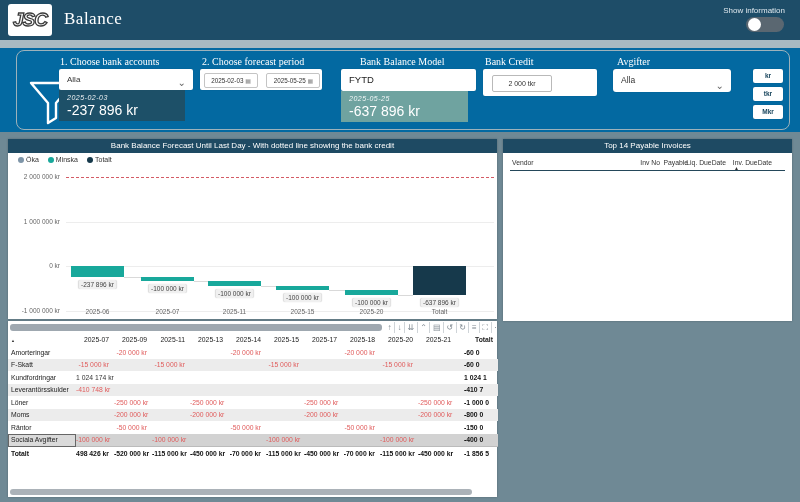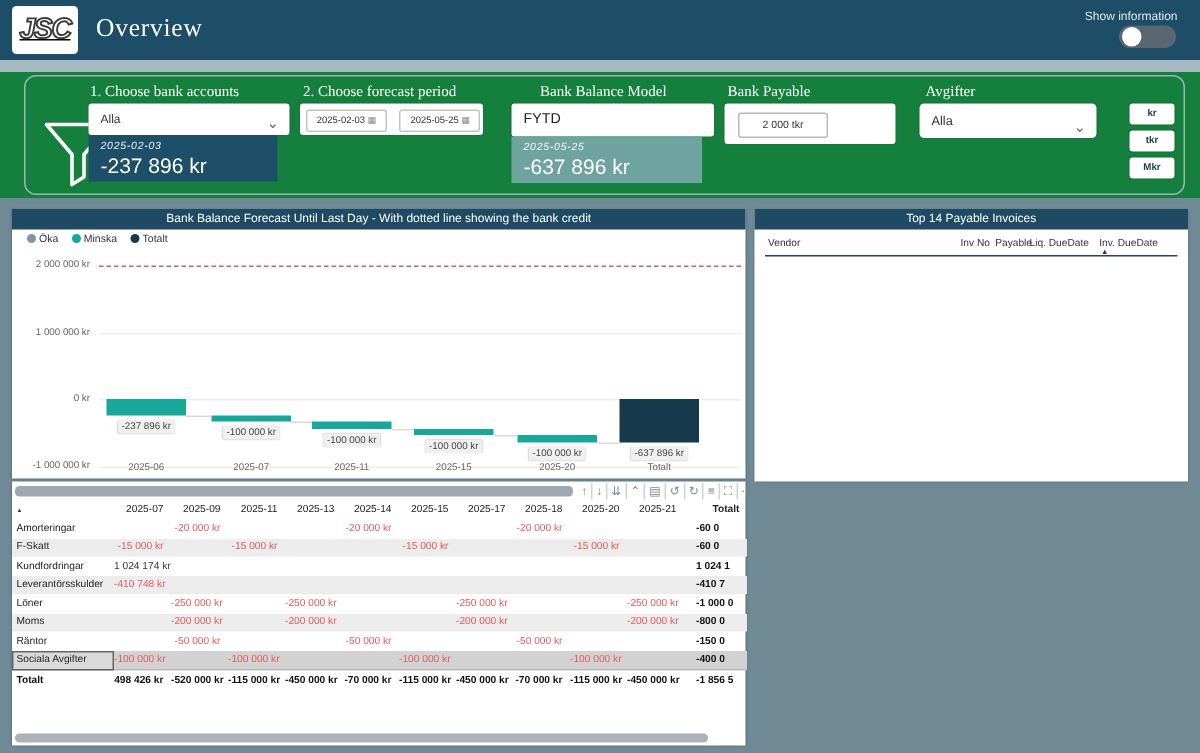--- a/index.html
+++ b/index.html
@@ -2,31 +2,31 @@
 <html><head>
 <meta charset="utf-8">
 <style>
   html,body{margin:0;padding:0;background:#6F8995;}
   #app{position:relative;width:800px;height:502px;overflow:hidden;background:#6F8995;
        font-family:"Liberation Sans",sans-serif;-webkit-font-smoothing:antialiased;}
   .abs{position:absolute;}
   
   #header{left:0;top:0;width:800px;height:40px;background:#1E4D68;}
   #logo{left:8px;top:4px;width:44px;height:32px;background:#fff;border-radius:3px;
-        display:flex;align-items:center;justify-content:center;text-decoration:underline;}
+        display:flex;align-items:center;justify-content:center;}
   #logo span{font-weight:700;font-size:19px;font-style:italic;color:#fff;
         -webkit-text-stroke:1.3px #3c3c3c;letter-spacing:-1px;}
   #page-title{left:64px;top:9px;color:#fff;font-family:"Liberation Serif",serif;
         font-size:17px;letter-spacing:.5px;}
   #showinfo-label{right:15px;top:6px;color:#dfe8ee;font-size:8px;}
   #toggle{right:16px;top:17px;width:38px;height:15px;background:#5A6771;border-radius:8px;}
   #toggle .knob{position:absolute;left:2px;top:1px;width:13px;height:13px;border-radius:50%;background:#fff;}
   #strip{left:0;top:40px;width:800px;height:8px;background:#A7BAC2;}
   
-  #filterbar{left:0;top:48px;width:800px;height:84px;background:#15803d;}
+  #filterbar{left:0;top:48px;width:800px;height:84px;background:#0369a1;}
   #filterframe{left:16px;top:2px;width:772px;height:78px;border:1px solid #9DB2BB;border-radius:8px;}
   .flabel{color:#fff;font-family:"Liberation Serif",serif;font-size:10px;white-space:nowrap;}
   .fbox{background:#fff;border-radius:2px;box-shadow:0 0 1px rgba(0,0,0,.25);}
   .fselect{font-size:8px;color:#333;line-height:21px;padding-left:8px;}
   .chev{position:absolute;right:7px;top:3px;color:#666;font-size:10px;}
   .fcard .cdate{display:block;font-style:italic;font-size:7px;color:rgba(255,255,255,.92);
         padding:4px 0 0 8px;letter-spacing:.5px;}
   .fcard .cval{display:block;font-size:14px;color:#fff;padding:1px 0 0 8px;}
   .datechip{display:inline-block;width:52px;height:13px;border:1px solid #c4c4c4;border-radius:2px;
         font-size:6.3px;color:#333;text-align:center;line-height:13px;margin:3px 0 0 4px;}
@@ -79,21 +79,21 @@
 </style>
 </head>
 <body>
 
 <div id="app">
 
   <div id="header" class="abs">
     <div id="logo" class="abs">
       <span>JSC</span>
     </div>
-    <div id="page-title" class="abs">Overview</div>
+    <div id="page-title" class="abs">Balance</div>
     <div id="showinfo-label" class="abs">Show information</div>
     <div id="toggle" class="abs">
       <div class="knob"></div>
     </div>
   </div>
   <div id="strip" class="abs"></div>
 
   <div id="filterbar" class="abs">
     <div id="filterframe" class="abs"></div>
     <svg class="abs" style="left:28px;top:32px;" width="48" height="46" viewBox="0 0 48 46">
@@ -118,21 +118,21 @@
 
     <div class="abs flabel" style="left:343px;top:8px;margin-left:17px;">Bank Balance Model</div>
     <div class="abs fbox" style="left:341px;top:21px;width:127px;height:22px;font-size:9.5px;color:#222;line-height:22px;padding-left:8px;">
       <span>FYTD</span>
     </div>
     <div class="abs fcard" style="left:341px;top:43px;width:127px;height:31px;background:#6FA3A0;">
       <span class="cdate">2025-05-25</span>
       <span class="cval">-637 896 kr</span>
     </div>
 
-    <div class="abs flabel" style="left:485px;top:8px;">Bank Payable</div>
+    <div class="abs flabel" style="left:485px;top:8px;">Bank Credit</div>
     <div class="abs fbox" style="left:483px;top:21px;width:114px;height:27px;">
       <span class="abs" style="left:9px;top:6px;width:58px;height:15px;border:1px solid #b9b9b9;border-radius:2px;font-size:7px;color:#333;text-align:center;line-height:15px;">2 000 tkr</span>
     </div>
 
     <div class="abs flabel" style="left:617px;top:8px;">Avgifter</div>
     <div class="abs fbox fselect" style="left:613px;top:21px;width:110px;height:23px;line-height:23px;border-radius:3px;font-size:8.5px;">
       <span>Alla</span>
       <span class="chev" style="top:5px;">⌄</span>
     </div>
 

